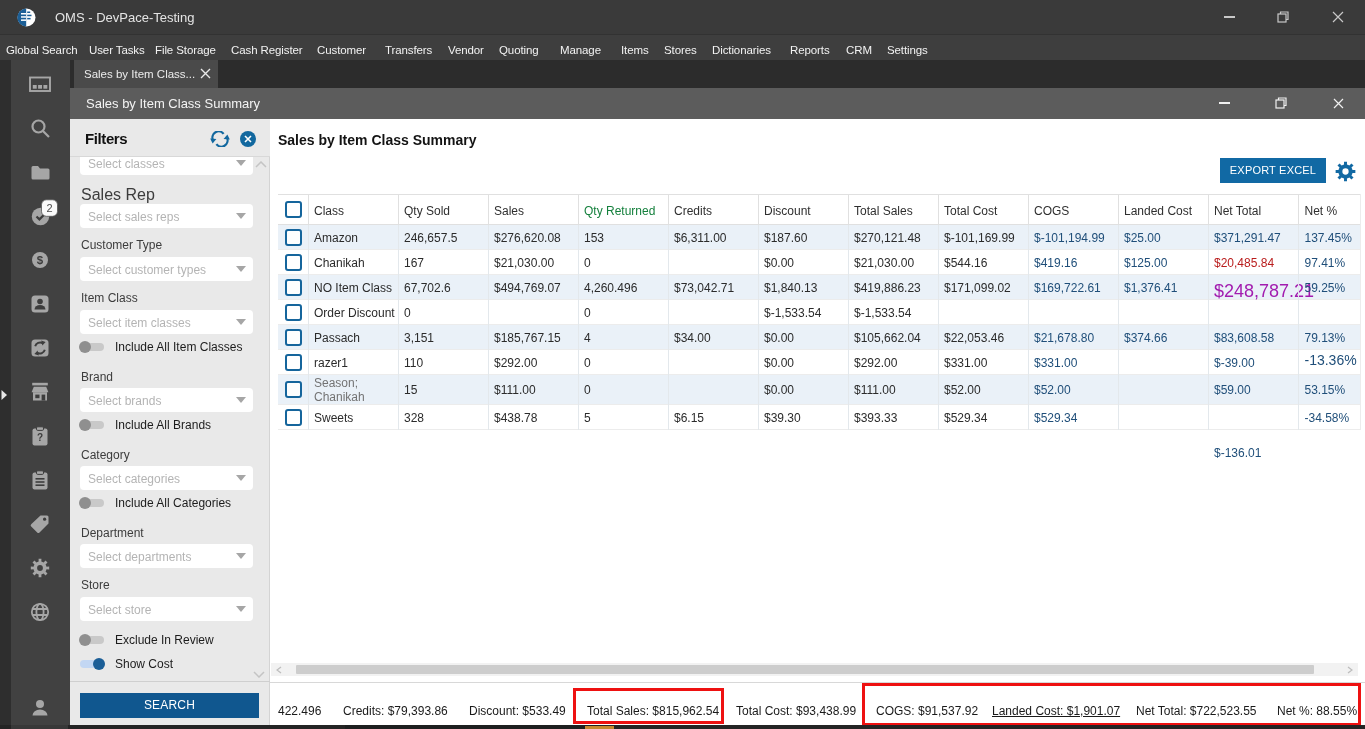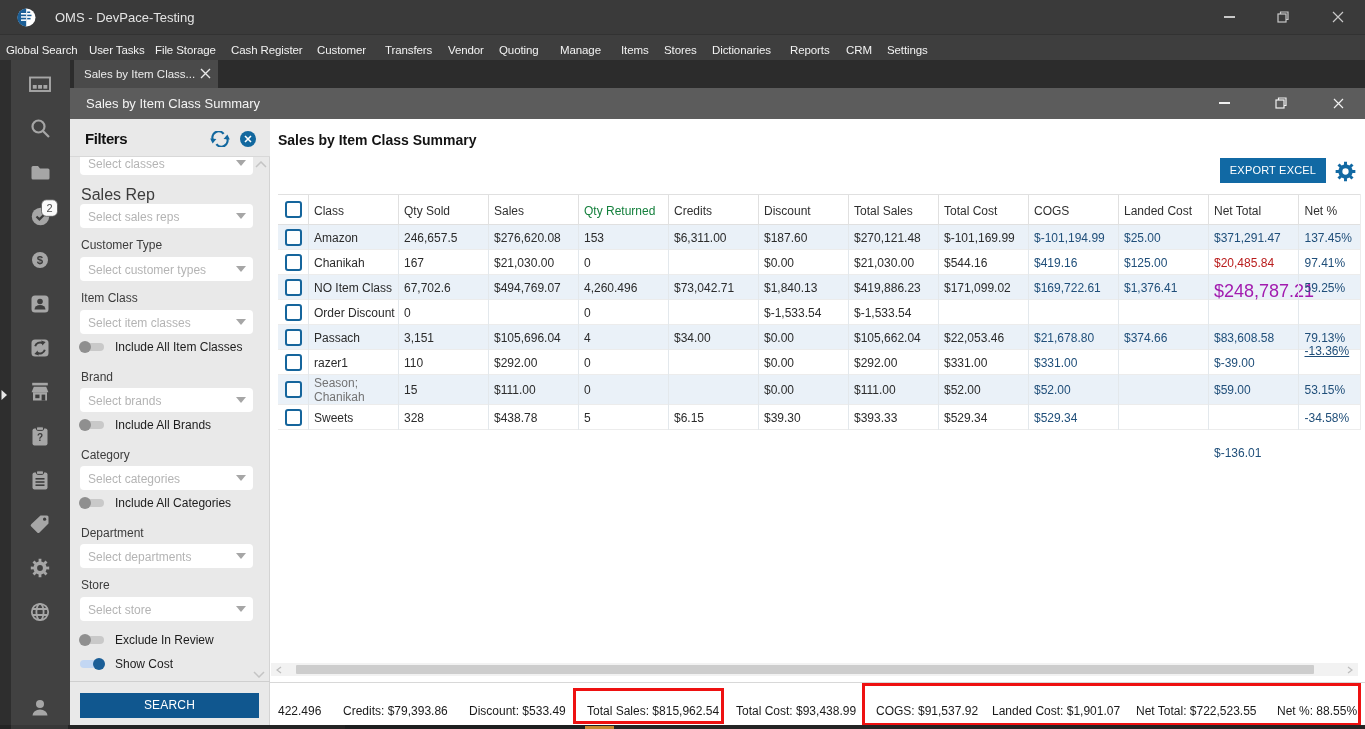--- a/index.html
+++ b/index.html
@@ -334,21 +334,21 @@
 <div class="abs" style="left:1117.5px;top:300px;width:1px;height:25px;background:#e3e8ec;"></div>
 <div class="abs" style="left:1207.5px;top:300px;width:1px;height:25px;background:#e3e8ec;"></div>
 <div class="abs" style="left:1298.0px;top:300px;width:1px;height:25px;background:#e3e8ec;"></div>
 <div class="abs" style="left:285px;top:304px;width:17px;height:17px;border:2.5px solid #15659c;border-radius:3px;background:#fff;"></div>
 <div class="abs" style="left:278px;top:325px;width:1082px;height:25px;background:#eaf1f8;border-bottom:1px solid #ececec;"></div>
 <div class="abs" style="left:307.5px;top:325px;width:1px;height:25px;background:#e3e8ec;"></div>
 <div class="abs" style="left:314px;top:331px;font-size:12px;color:#2b2b2b;">Passach</div>
 <div class="abs" style="left:397.5px;top:325px;width:1px;height:25px;background:#e3e8ec;"></div>
 <div class="abs" style="left:404px;top:331px;font-size:12px;color:#2b2b2b;">3,151</div>
 <div class="abs" style="left:487.5px;top:325px;width:1px;height:25px;background:#e3e8ec;"></div>
-<div class="abs" style="left:494px;top:331px;font-size:12px;color:#2b2b2b;">$105,696.04</div>
+<div class="abs" style="left:494px;top:331px;font-size:12px;color:#2b2b2b;">$185,767.15</div>
 <div class="abs" style="left:577.5px;top:325px;width:1px;height:25px;background:#e3e8ec;"></div>
 <div class="abs" style="left:584px;top:331px;font-size:12px;color:#2b2b2b;">4</div>
 <div class="abs" style="left:667.5px;top:325px;width:1px;height:25px;background:#e3e8ec;"></div>
 <div class="abs" style="left:674px;top:331px;font-size:12px;color:#2b2b2b;">$34.00</div>
 <div class="abs" style="left:757.5px;top:325px;width:1px;height:25px;background:#e3e8ec;"></div>
 <div class="abs" style="left:764px;top:331px;font-size:12px;color:#2b2b2b;">$0.00</div>
 <div class="abs" style="left:847.5px;top:325px;width:1px;height:25px;background:#e3e8ec;"></div>
 <div class="abs" style="left:854px;top:331px;font-size:12px;color:#2b2b2b;">$105,662.04</div>
 <div class="abs" style="left:937.5px;top:325px;width:1px;height:25px;background:#e3e8ec;"></div>
 <div class="abs" style="left:944px;top:331px;font-size:12px;color:#2b2b2b;">$22,053.46</div>
@@ -376,21 +376,21 @@
 <div class="abs" style="left:847.5px;top:350px;width:1px;height:25px;background:#e3e8ec;"></div>
 <div class="abs" style="left:854px;top:356px;font-size:12px;color:#2b2b2b;">$292.00</div>
 <div class="abs" style="left:937.5px;top:350px;width:1px;height:25px;background:#e3e8ec;"></div>
 <div class="abs" style="left:944px;top:356px;font-size:12px;color:#2b2b2b;">$331.00</div>
 <div class="abs" style="left:1027.5px;top:350px;width:1px;height:25px;background:#e3e8ec;"></div>
 <div class="abs" style="left:1034px;top:356px;font-size:12px;color:#1f4e79;">$331.00</div>
 <div class="abs" style="left:1117.5px;top:350px;width:1px;height:25px;background:#e3e8ec;"></div>
 <div class="abs" style="left:1207.5px;top:350px;width:1px;height:25px;background:#e3e8ec;"></div>
 <div class="abs" style="left:1214px;top:356px;font-size:12px;color:#1f4e79;">$-39.00</div>
 <div class="abs" style="left:1298.0px;top:350px;width:1px;height:25px;background:#e3e8ec;"></div>
-<div class="abs" style="left:1304.5px;top:344px;font-size:12px;color:#1f4e79;text-decoration:underline;">-13.36%</div>
+<div class="abs" style="left:1304.5px;top:352px;font-size:14px;color:#1f4e79;">-13.36%</div>
 <div class="abs" style="left:285px;top:354px;width:17px;height:17px;border:2.5px solid #15659c;border-radius:3px;background:#fff;"></div>
 <div class="abs" style="left:278px;top:375px;width:1082px;height:30px;background:#eaf1f8;border-bottom:1px solid #ececec;"></div>
 <div class="abs" style="left:307.5px;top:375px;width:1px;height:30px;background:#e3e8ec;"></div>
 <div class="abs" style="left:314px;top:377px;width:80px;font-size:12px;line-height:13.5px;color:#737373;">Season;<br>Chanikah</div>
 <div class="abs" style="left:397.5px;top:375px;width:1px;height:30px;background:#e3e8ec;"></div>
 <div class="abs" style="left:404px;top:383px;font-size:12px;color:#2b2b2b;">15</div>
 <div class="abs" style="left:487.5px;top:375px;width:1px;height:30px;background:#e3e8ec;"></div>
 <div class="abs" style="left:494px;top:383px;font-size:12px;color:#2b2b2b;">$111.00</div>
 <div class="abs" style="left:577.5px;top:375px;width:1px;height:30px;background:#e3e8ec;"></div>
 <div class="abs" style="left:584px;top:383px;font-size:12px;color:#2b2b2b;">0</div>
@@ -443,21 +443,21 @@
 <svg class="abs" style="left:1347px;top:666px" width="6" height="8" viewBox="0 0 6 8">
 <path d="M1 1 L5 4 L1 7" fill="none" stroke="#bdbdbd" stroke-width="1.3"></path>
   </svg>
 <div class="abs" style="left:270px;top:682px;width:1095px;height:43px;background:#fff;border-top:1px solid #d8d8d8;"></div>
 <div class="abs" style="left:278px;top:704px;font-size:12px;color:#1a1a1a;">422.496</div>
 <div class="abs" style="left:343px;top:704px;font-size:12px;color:#1a1a1a;">Credits: $79,393.86</div>
 <div class="abs" style="left:469px;top:704px;font-size:12px;color:#1a1a1a;">Discount: $533.49</div>
 <div class="abs" style="left:587px;top:704px;font-size:12px;color:#1a1a1a;">Total Sales: $815,962.54</div>
 <div class="abs" style="left:736px;top:704px;font-size:12px;color:#1a1a1a;">Total Cost: $93,438.99</div>
 <div class="abs" style="left:876px;top:704px;font-size:12px;color:#1a1a1a;">COGS: $91,537.92</div>
-<div class="abs" style="left:992px;top:704px;font-size:12px;color:#1a1a1a;">Landed Cost: $1,901.07</div>
+<div class="abs" style="left:992px;top:704px;font-size:12px;color:#1a1a1a;text-decoration:underline;">Landed Cost: $1,901.07</div>
 <div class="abs" style="left:1136px;top:704px;font-size:12px;color:#1a1a1a;">Net Total: $722,523.55</div>
 <div class="abs" style="left:1277px;top:704px;font-size:12px;color:#1a1a1a;">Net %: 88.55%</div>
 <div class="abs" style="left:573px;top:688px;width:151px;height:36px;border:3px solid #ee1111;"></div>
 <div class="abs" style="left:862px;top:683px;width:499px;height:43px;border:3px solid #ee1111;"></div>
 <div class="abs" style="left:0;top:725px;width:1365px;height:4px;background:#242424;"></div>
 <div class="abs" style="left:11px;top:725px;width:57px;height:4px;background:#383838;"></div>
 <div class="abs" style="left:345px;top:725px;width:256px;height:4px;background:#1d1f1f;"></div>
 <div class="abs" style="left:585px;top:726px;width:29px;height:3px;background:#c8882f;"></div>
 
 </body></html>

